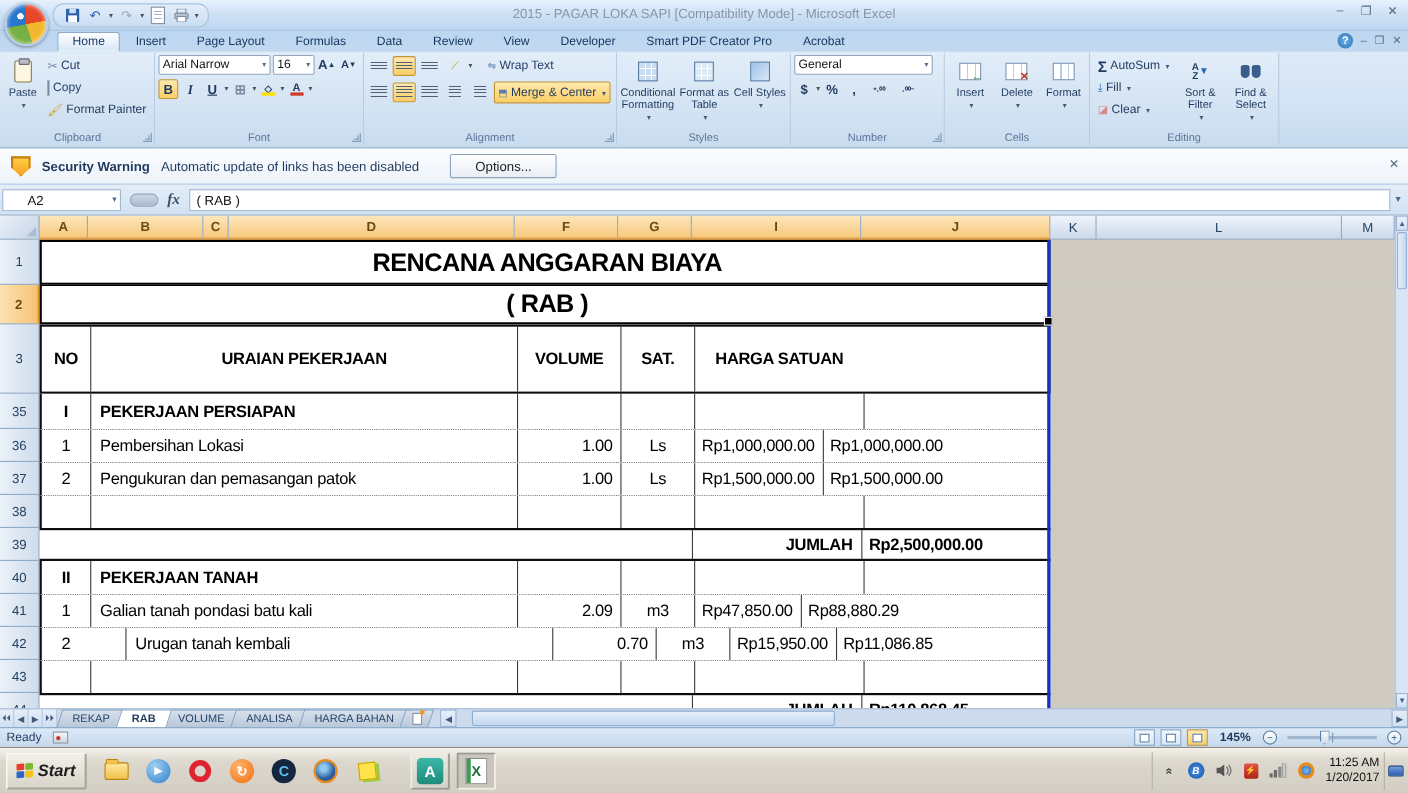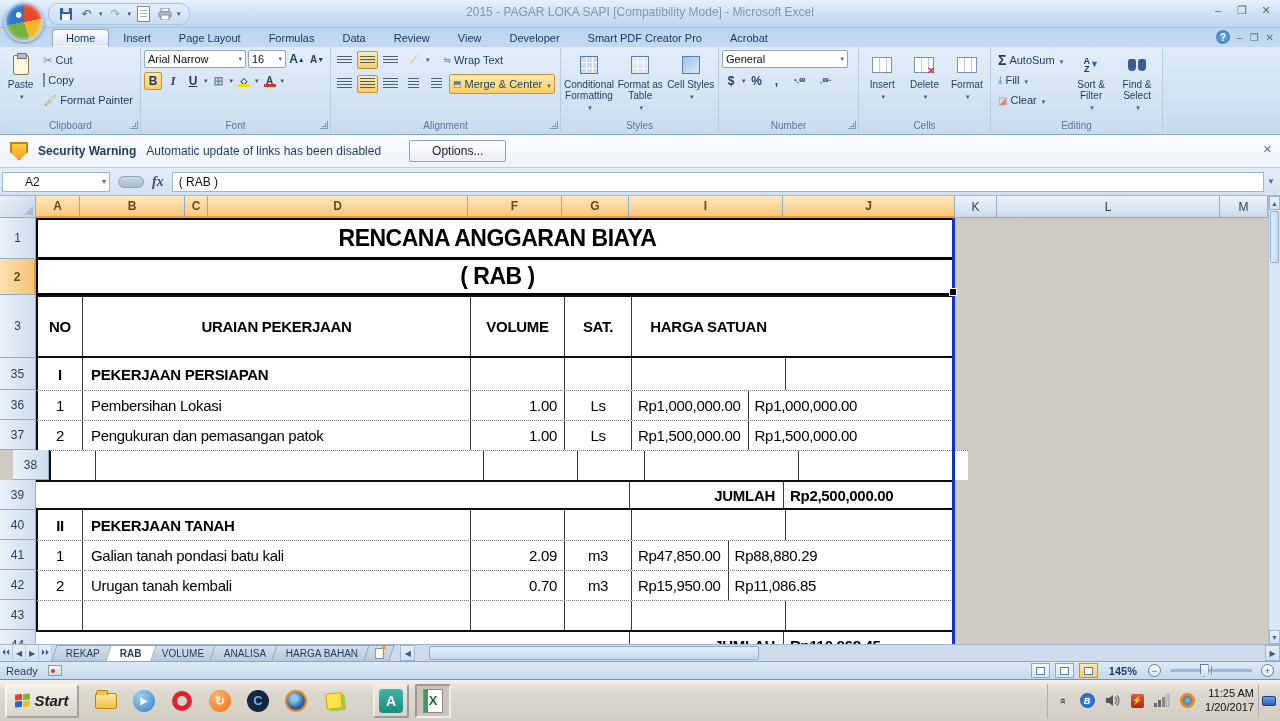--- a/index.html
+++ b/index.html
@@ -578,21 +578,21 @@
             <div>Rp</div>
             <div>1,500,000.00</div>
           </div>
           <div class="cell c-money ">
             <div>Rp</div>
             <div>1,500,000.00</div>
           </div>
         </div>
         <div class="rgray"></div>
       </div>
-      <div class="srow rt-empty dot" style="height: 30px; padding-left: 13px;">
+      <div class="srow rt-empty dot" style="height: 30px;">
         <div class="rowhdr">38</div>
         <div class="rbody">
           <div class="cell c-no" style="width: 44px;"></div>
           <div class="cell c-uraian" style="width: 388px;"></div>
           <div class="cell c-volume" style="width: 94px;"></div>
           <div class="cell c-sat" style="width: 67px;"></div>
           <div class="cell" style="width: 154px;"></div>
           <div class="cell" style="width: 172px;"></div>
         </div>
         <div class="rgray"></div>
@@ -636,21 +636,21 @@
             <div>Rp</div>
             <div>88,880.29</div>
           </div>
         </div>
         <div class="rgray"></div>
       </div>
       <div class="srow rt-item dot" style="height: 30px;">
         <div class="rowhdr">42</div>
         <div class="rbody">
           <div class="cell c-no" style="width: 44px;">2</div>
-          <div class="cell c-uraian" style="width: 388px;">Urugan tanah kembali</div>
+          <div class="cell c-uraian" style="width: 388px; margin-left: 32px;">Urugan tanah kembali</div>
           <div class="cell c-volume" style="width: 94px;">0.70</div>
           <div class="cell c-sat" style="width: 67px;">m3</div>
           <div class="cell c-money ">
             <div>Rp</div>
             <div>15,950.00</div>
           </div>
           <div class="cell c-money ">
             <div>Rp</div>
             <div>11,086.85</div>
           </div>

